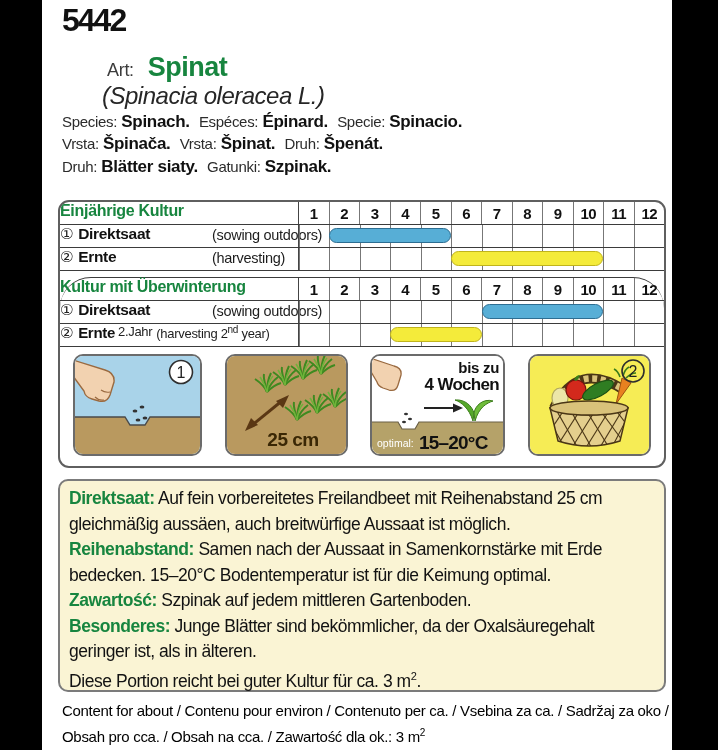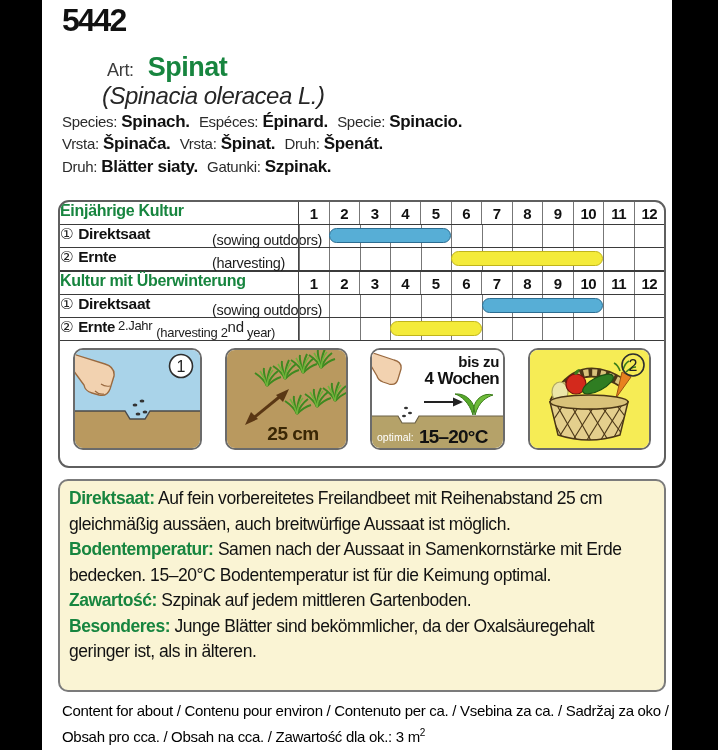--- a/index.html
+++ b/index.html
@@ -21,31 +21,31 @@
   .species{position:absolute;left:62px;top:111px;line-height:22.4px;letter-spacing:-0.3px;}
   .species .lab{font-size:15px;color:#2b2b2b;}
   .species .val{font-size:17px;font-weight:bold;color:#111;}
   .species .pair{margin-right:5px;}
 
   
   .cal-container{position:absolute;left:58px;top:200px;width:608px;height:268px;
     border:2px solid #5f5f5f;border-radius:11px;background:#fff;overflow:hidden;box-sizing:border-box;}
   .cal-table{width:100%;}
   .cal-row{display:flex;height:23px;box-sizing:border-box;border-bottom:1.5px solid #3b3b3b;align-items:stretch;}
-  .cal-table.second{border-top:1.5px solid #3b3b3b;}
+  .cal-table.second{border-top:1.5px solid #3b3b3b;margin-top:6px;border-radius:31px;}
   .label-cell{width:239px;box-sizing:border-box;border-right:1.3px solid #444;display:flex;align-items:flex-start;
     position:relative;letter-spacing:-0.3px;}
   .cal-title{font-size:16px;font-weight:bold;color:#17853f;letter-spacing:-0.3px;}
   .circ{font-size:15px;margin-right:5px;color:#222;font-family:"DejaVu Sans",sans-serif;}
   .rname{font-size:15.5px;font-weight:bold;color:#111;}
   .rsuffix{font-size:13px;margin-left:3px;color:#222;}
   .rnote{position:absolute;left:152px;font-size:14.5px;color:#1d1d1d;white-space:nowrap;}
   .cal-row.flow .rnote{position:static;margin-left:4px;font-size:13px;}
   .cal-row.flow .rname{font-size:15px;}
-  .rnote sup{font-size:15px;}
+  .rnote sup{font-size:10px;}
   .months{flex:1;position:relative;display:flex;}
   .mcell{flex:1;box-sizing:border-box;border-left:1px solid #777;}
   .mcell:first-child{border-left:none;}
   .months.hdr .mcell{display:flex;align-items:center;justify-content:center;
     font-size:15px;font-weight:bold;color:#111;letter-spacing:-0.5px;}
   .bar{position:absolute;top:3px;height:14.5px;box-sizing:border-box;border-radius:9px;border:1.6px solid;}
 
   
   .picto-row{display:flex;justify-content:space-between;padding:0 13px;margin-top:7px;}
   .picto{height:102px;box-sizing:border-box;border:2px solid #6b6b6b;border-radius:10px;overflow:hidden;background:#fff;}
@@ -340,21 +340,22 @@
         <circle cx="103" cy="15" r="11" fill="none" stroke="#2e2e2e" stroke-width="1.6"></circle>
         <text x="103" y="20.5" text-anchor="middle" font-size="16" fill="#222">2</text>
       </svg>
     </div>
 
   </div>
 </div>
 
 <div class="info-block">
   <span><span class="info-label">Direktsaat:</span><span> Auf fein vorbereitetes Freilandbeet mit Reihenabstand 25 cm gleichmäßig aussäen, auch breitwürfige Aussaat ist möglich.</span></span><br>
-  <span><span class="info-label">Bodentemperatur:</span><span> Samen nach der Aussaat in Samenkornstärke mit Erde bedecken. 15–20°C Bodentemperatur ist für die Keimung optimal.</span></span><br>
+  <span><span class="info-label">Reihenabstand:</span><span> Samen nach der Aussaat in Samenkornstärke mit Erde bedecken. 15–20°C Bodentemperatur ist für die Keimung optimal.</span></span><br>
   <span><span class="info-label">Zawartość:</span><span> Szpinak auf jedem mittleren Gartenboden.</span></span><br>
   <span><span class="info-label">Besonderes:</span><span> Junge Blätter sind bekömmlicher, da der Oxalsäuregehalt geringer ist, als in älteren.</span></span><br>
+  <span><span>Diese Portion reicht bei guter Kultur für ca. 3 m</span><sup>2</sup><span>.</span></span>
 </div>
 
 <div class="footer">
   <div>Content for about / Contenu pour environ / Contenuto per ca. / Vsebina za ca. / Sadržaj za oko /</div>
   <div><span>Obsah pro cca. / Obsah na cca. / Zawartość dla ok.:  3 m</span><sup>2</sup></div>
 </div>
 
 </body></html>

